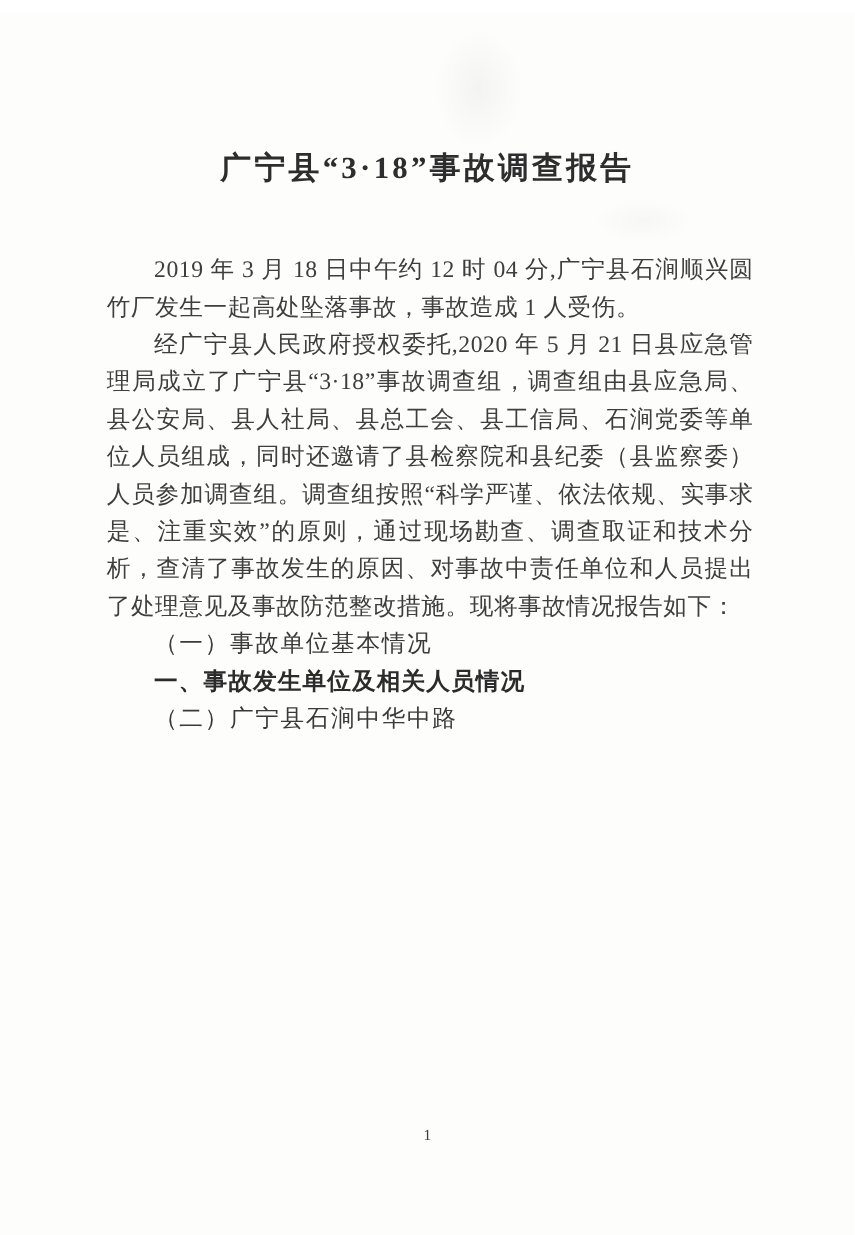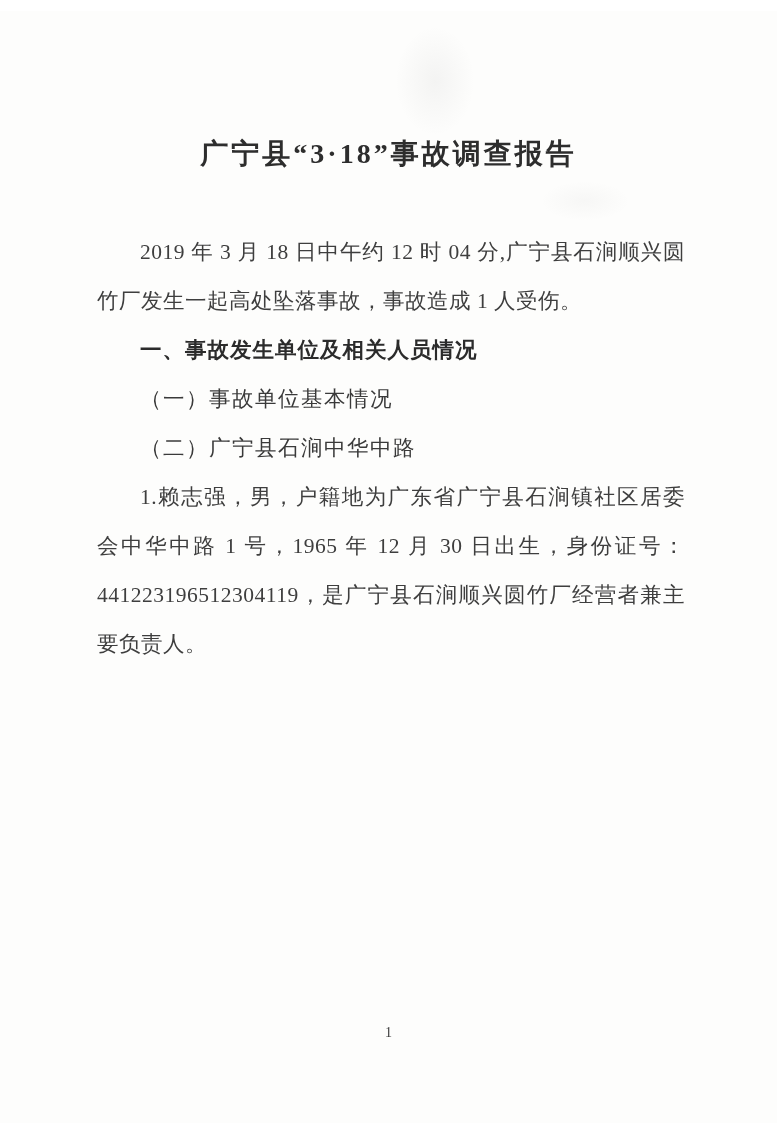--- a/index.html
+++ b/index.html
@@ -41,21 +41,21 @@
     text-align: center;
     font-size: 28px;
     line-height: 34px;
     font-weight: bold;
     letter-spacing: 3px;
     color: #2d2d2d;
   }
   .doc-body {
     margin: 57px 92px 0 97px;
     font-size: 21.5px;
-    line-height: 49px;
+    line-height: 34px;
     color: #3e3e3e;
     text-align: justify;
     text-justify: inter-ideograph;
   }
   .para {
     margin: 0;
     text-indent: 2em;
     letter-spacing: 0.5px;
   }
   .para.heading {
@@ -84,21 +84,21 @@
 
 <div class="page">
 
   <div class="smudge-top"></div>
   <div class="smudge-mid"></div>
 
   <h1 class="doc-title">广宁县“3·18”事故调查报告</h1>
 
   <div class="doc-body">
     <p class="para">2019 年 3 月 18 日中午约 12 时 04 分,广宁县石涧顺兴圆竹厂发生一起高处坠落事故，事故造成 1 人受伤。</p>
+    <p class="para">经广宁县人民政府授权委托,2020 年 5 月 21 日县应急管理局成立了广宁县“3·18”事故调查组，调查组由县应急局、县公安局、县人社局、县总工会、县工信局、石涧党委等单位人员组成，同时还邀请了县检察院和县纪委（县监察委）人员参加调查组。调查组按照“科学严谨、依法依规、实事求是、注重实效”的原则，通过现场勘查、调查取证和技术分析，查清了事故发生的原因、对事故中责任单位和人员提出了处理意见及事故防范整改措施。现将事故情况报告如下：</p>
+    <p class="para subheading">（一）事故单位基本情况</p>
     <p class="para heading">一、事故发生单位及相关人员情况</p>
-    <p class="para subheading">（一）事故单位基本情况</p>
     <p class="para subheading">（二）广宁县石涧中华中路</p>
-    <p class="para">1.赖志强，男，户籍地为广东省广宁县石涧镇社区居委会中华中路 1 号，1965 年 12 月 30 日出生，身份证号：441223196512304119，是广宁县石涧顺兴圆竹厂经营者兼主要负责人。</p>
   </div>
 
   <div class="page-number">1</div>
 
 </div>
 
 </body></html>

